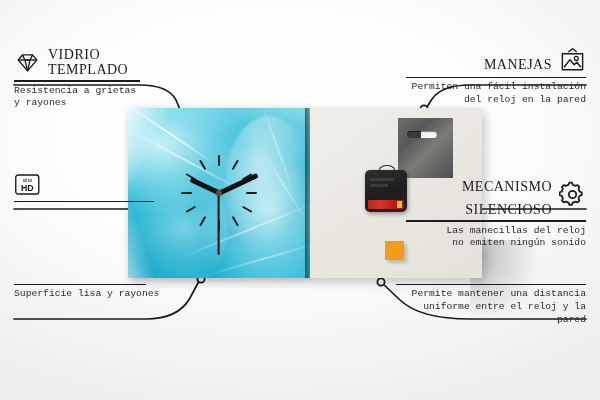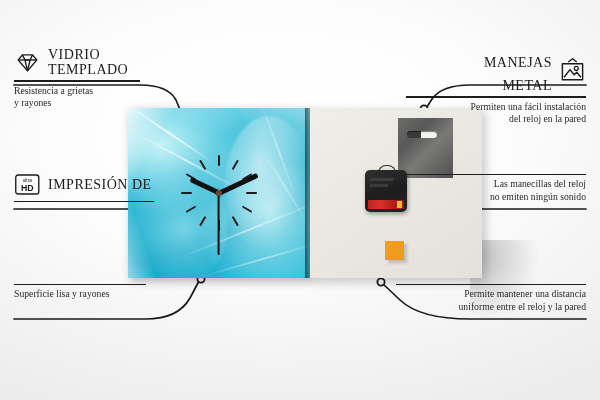--- a/index.html
+++ b/index.html
@@ -24,21 +24,21 @@
   .feat.right .head{justify-content:flex-end;}
   .titles{line-height:1.08;}
   .t1,.t2{
     font-family:"Liberation Serif", serif;
     font-weight:400;font-size:14px;letter-spacing:.5px;
     color:#1b1b1b;white-space:nowrap;
   }
   .feat.right .t1,.feat.right .t2{text-align:right;margin-top:8px;}
   .rule{height:1.4px;background:#1d1d1d;margin-top:3px;}
   .desc{
-    font-family:Liberation Serif, serif;
+    font-family:Liberation Mono, monospace;
     font-size:9.7px;line-height:1.32;color:#2a2a2a;
     margin-top:3px;white-space:pre-line;
   }
   .feat.right .desc{text-align:right;}
   .ico{width:27px;height:27px;flex:0 0 27px;display:block;}
 
   
   #front{
     position:absolute;left:128px;top:108px;width:182px;height:170px;
     background:
@@ -199,52 +199,62 @@
   </div>
 
   <div class="feat left" style="left:14px;top:171px;width:180px;">
     <div class="head">
       <svg class="ico" viewBox="0 0 34 30">
         <rect x="2.2" y="3" width="29" height="24" rx="3" fill="none" stroke="#1b1b1b" stroke-width="1.7"></rect>
         <text x="16.7" y="12.4" font-family="Liberation Sans, sans-serif" font-size="6" text-anchor="middle" fill="#1b1b1b">ultra</text>
         <text x="16.7" y="23.2" font-family="Liberation Sans, sans-serif" font-size="11" font-weight="bold" text-anchor="middle" fill="#1b1b1b">HD</text>
       </svg>
       <div class="titles">
-        <div class="t1">IMPRESIÓN DE</div>
       </div>
     </div>
     <div class="rule" style="width:140px;"></div>
   </div>
 
   <div class="feat left" style="left:14px;top:281px;width:175px;">
     <div class="rule" style="width:132px;"></div>
     <div class="desc">Superficie lisa y rayones</div>
   </div>
 
   <div class="feat right" style="right:14px;top:47px;width:180px;">
     <div class="head">
       <div class="titles">
         <div class="t1">MANEJAS</div>
-        <div class="t2">METAL</div>
       </div>
       <svg class="ico" viewBox="0 0 32 32">
         <g fill="none" stroke="#1b1b1b" stroke-width="1.7" stroke-linejoin="round">
           <path d="M11,6 L16,2 L21,6"></path>
           <rect x="4" y="8" width="24" height="19"></rect>
           <path d="M6,24 L13,15 L18,21 L21,18 L26,24"></path>
         </g>
         <circle cx="20.5" cy="13.5" r="2.3" fill="none" stroke="#1b1b1b" stroke-width="1.5"></circle>
       </svg>
     </div>
     <div class="rule" style="width:180px;margin-left:auto;"></div>
     <div class="desc">Permiten una fácil instalación
 del reloj en la pared</div>
   </div>
 
   <div class="feat right" style="right:14px;top:171px;width:180px;">
+    <div class="head">
+      <div class="titles">
+        <div class="t1">MECANISMO</div>
+        <div class="t2">SILENCIOSO</div>
+      </div>
+      <svg class="ico" viewBox="0 0 32 32">
+        <g fill="none" stroke="#1b1b1b" stroke-width="2.1" stroke-linejoin="round">
+          <path d="M16,4.5 l3,1.3 2.6,-1 2.1,2.1 -1,2.6 1.3,3 2.6,1.1 v3 l-2.6,1.1 -1.3,3 1,2.6 -2.1,2.1 -2.6,-1 -3,1.3 -1.1,2.6 h-3 l-1.1,-2.6 -3,-1.3 -2.6,1 -2.1,-2.1 1,-2.6 -1.3,-3 -2.6,-1.1 v-3 l2.6,-1.1 1.3,-3 -1,-2.6 2.1,-2.1 2.6,1 3,-1.3 1.1,-2.6 h3 Z" transform="translate(0.4,0)"></path>
+          <circle cx="16" cy="16" r="4.4"></circle>
+        </g>
+      </svg>
+    </div>
     <div class="rule" style="width:180px;margin-left:auto;"></div>
     <div class="desc">Las manecillas del reloj
 no emiten ningún sonido</div>
   </div>
 
   <div class="feat right" style="right:14px;top:281px;width:190px;">
     <div class="rule" style="width:190px;margin-left:auto;"></div>
     <div class="desc">Permite mantener una distancia
 uniforme entre el reloj y la pared</div>
   </div>

